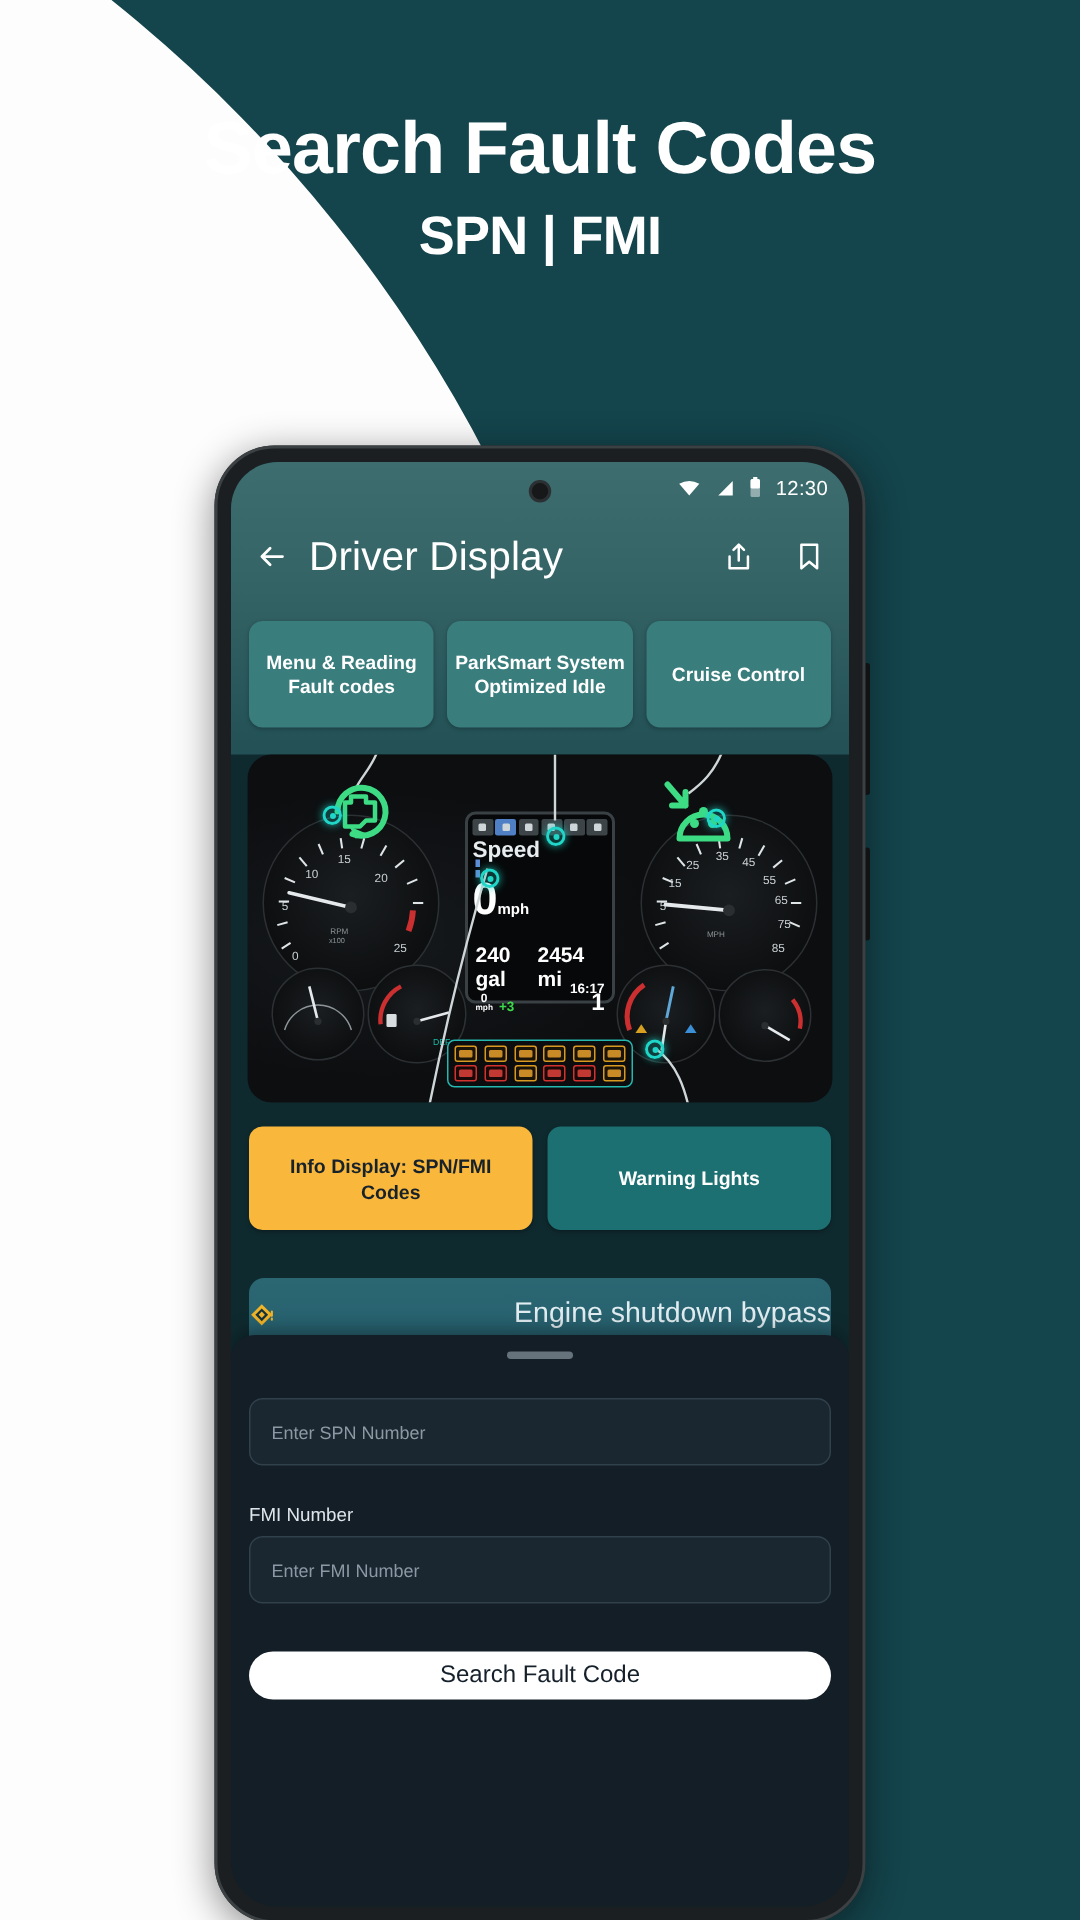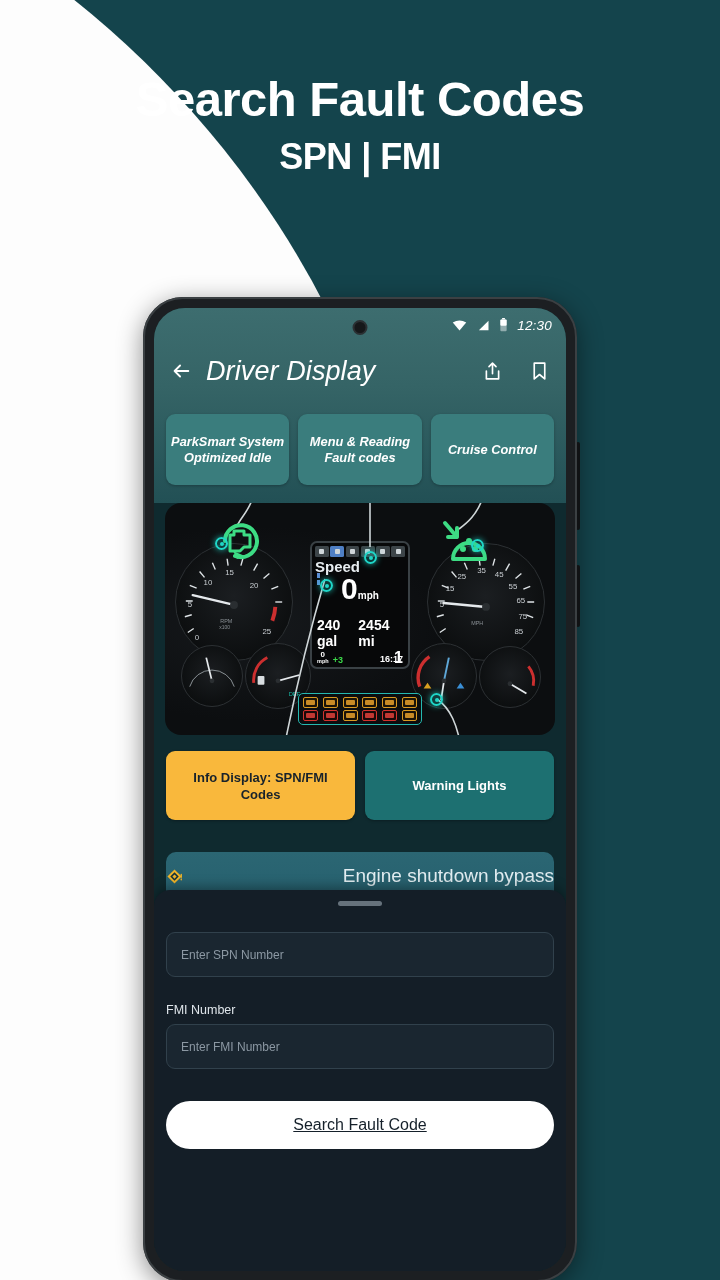--- a/index.html
+++ b/index.html
@@ -77,21 +77,20 @@
     background: #0f2a2f;
     display: flex;
     flex-direction: column;
   }
 
   
   .app-top {
     background: linear-gradient(180deg,#3d6d6f 0%, #356466 40%, #225055 100%);
     padding: 0;
     flex: none;
-    font-style: italic;
   }
   .statusbar {
     height: 34px;
     display: flex; align-items: center; justify-content: flex-end;
     padding: 0 14px 0 0;
     gap: 9px;
     color: #ffffff;
     font-size: 13.5px;
     position: relative;
   }
@@ -182,21 +181,21 @@
     position: relative;
   }
   .idu-icons i.sel { background: #4f7fc4; }
   .idu-icons i::after{
     content:""; position:absolute; left:50%; top:50%;
     width:5px; height:5px; margin:-2.5px 0 0 -2.5px;
     background:#cfd6da; border-radius:1px;
   }
   .idu-speedlbl { font-size: 15px; font-weight: bold; margin-top: 1px; color:#e7ecef; }
   .idu-big {
-    text-align: center; 
+    margin-top: 11px;
     font-size: 30px; font-weight: bold; line-height: 28px;
   }
   .idu-big span { font-size: 10px; font-weight: bold; }
   .idu-row {
     display: flex; justify-content: space-between;
     font-size: 14px; font-weight: bold; margin-top: 7px; padding: 0 2px;
   }
   .idu-row2 {
     display: flex; align-items: flex-end; gap: 4px; margin-top: 2px; padding: 0 2px;
   }
@@ -306,29 +305,28 @@
     border: 1px solid #31414c;
     border-radius: 9px;
     color: #e6ebef;
     font-size: 12px;
     padding: 0 14px;
     font-family: "Liberation Sans", sans-serif;
     outline: none;
   }
   .finput::placeholder { color: #8c98a3; }
   .search-btn {
-    width: 100%; height: 48px;
+    width: 100%; height: 32px;
     margin-top: 32px;
     background: #ffffff;
     border: none; border-radius: 26px;
     color: #15202a;
     font-size: 16px;
     font-family: "Liberation Sans", sans-serif;
     cursor: pointer;
-    text-decoration: underline;
   }
 </style>
 </head>
 <body>
 
 <div id="stage">
 
   <div class="swoosh"></div>
   <div class="swoosh2"></div>
 
@@ -370,22 +368,22 @@
           <svg class="act" viewBox="0 0 24 24">
             <path d="M12 3 L12 15 M8 7 L12 3 L16 7" stroke="#ffffff" stroke-width="1.9" fill="none" stroke-linecap="round" stroke-linejoin="round"></path>
             <path d="M5 12 L5 21 L19 21 L19 12" stroke="#ffffff" stroke-width="1.9" fill="none" stroke-linecap="round" stroke-linejoin="round"></path>
           </svg>
           <svg class="act bm" viewBox="0 0 24 24">
             <path d="M6 3 H18 V21 L12 16 L6 21 Z" stroke="#ffffff" stroke-width="1.9" fill="none" stroke-linejoin="round"></path>
           </svg>
         </div>
 
         <div class="chips">
+          <div class="chip">Menu &amp; Reading Fault codes</div>
           <div class="chip">ParkSmart System Optimized Idle</div>
-          <div class="chip">Menu &amp; Reading Fault codes</div>
           <div class="chip">Cruise Control</div>
         </div>
       </div>
 
       <div class="dash">
 
         <svg class="leader" style="left:0;top:0;width:412px;height:232px">
           <path d="M88,-6 C84,8 76,14 72,23" stroke="#cfd6d8" stroke-width="1.6" fill="none"></path>
           <path d="M205,-6 L205,44" stroke="#cfd6d8" stroke-width="1.6" fill="none"></path>
           <path d="M318,-6 C312,12 302,20 294,26" stroke="#cfd6d8" stroke-width="1.6" fill="none"></path>

